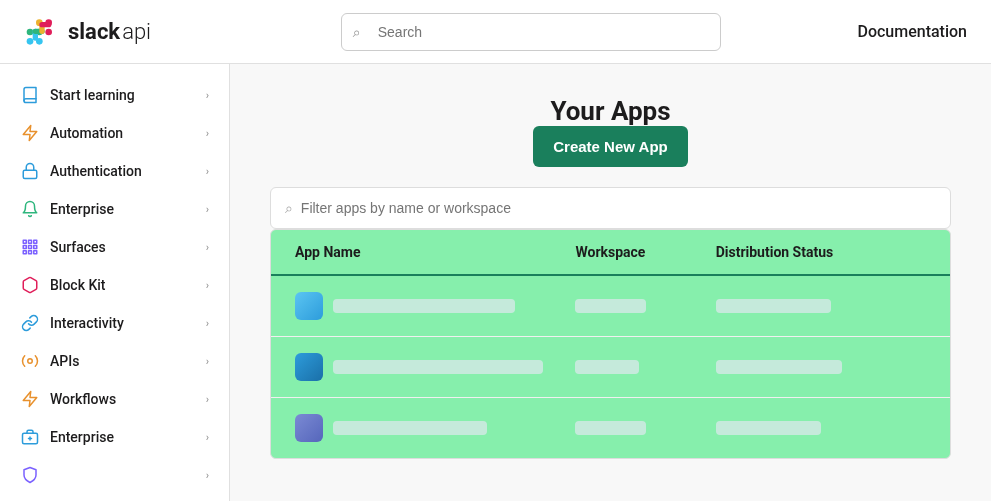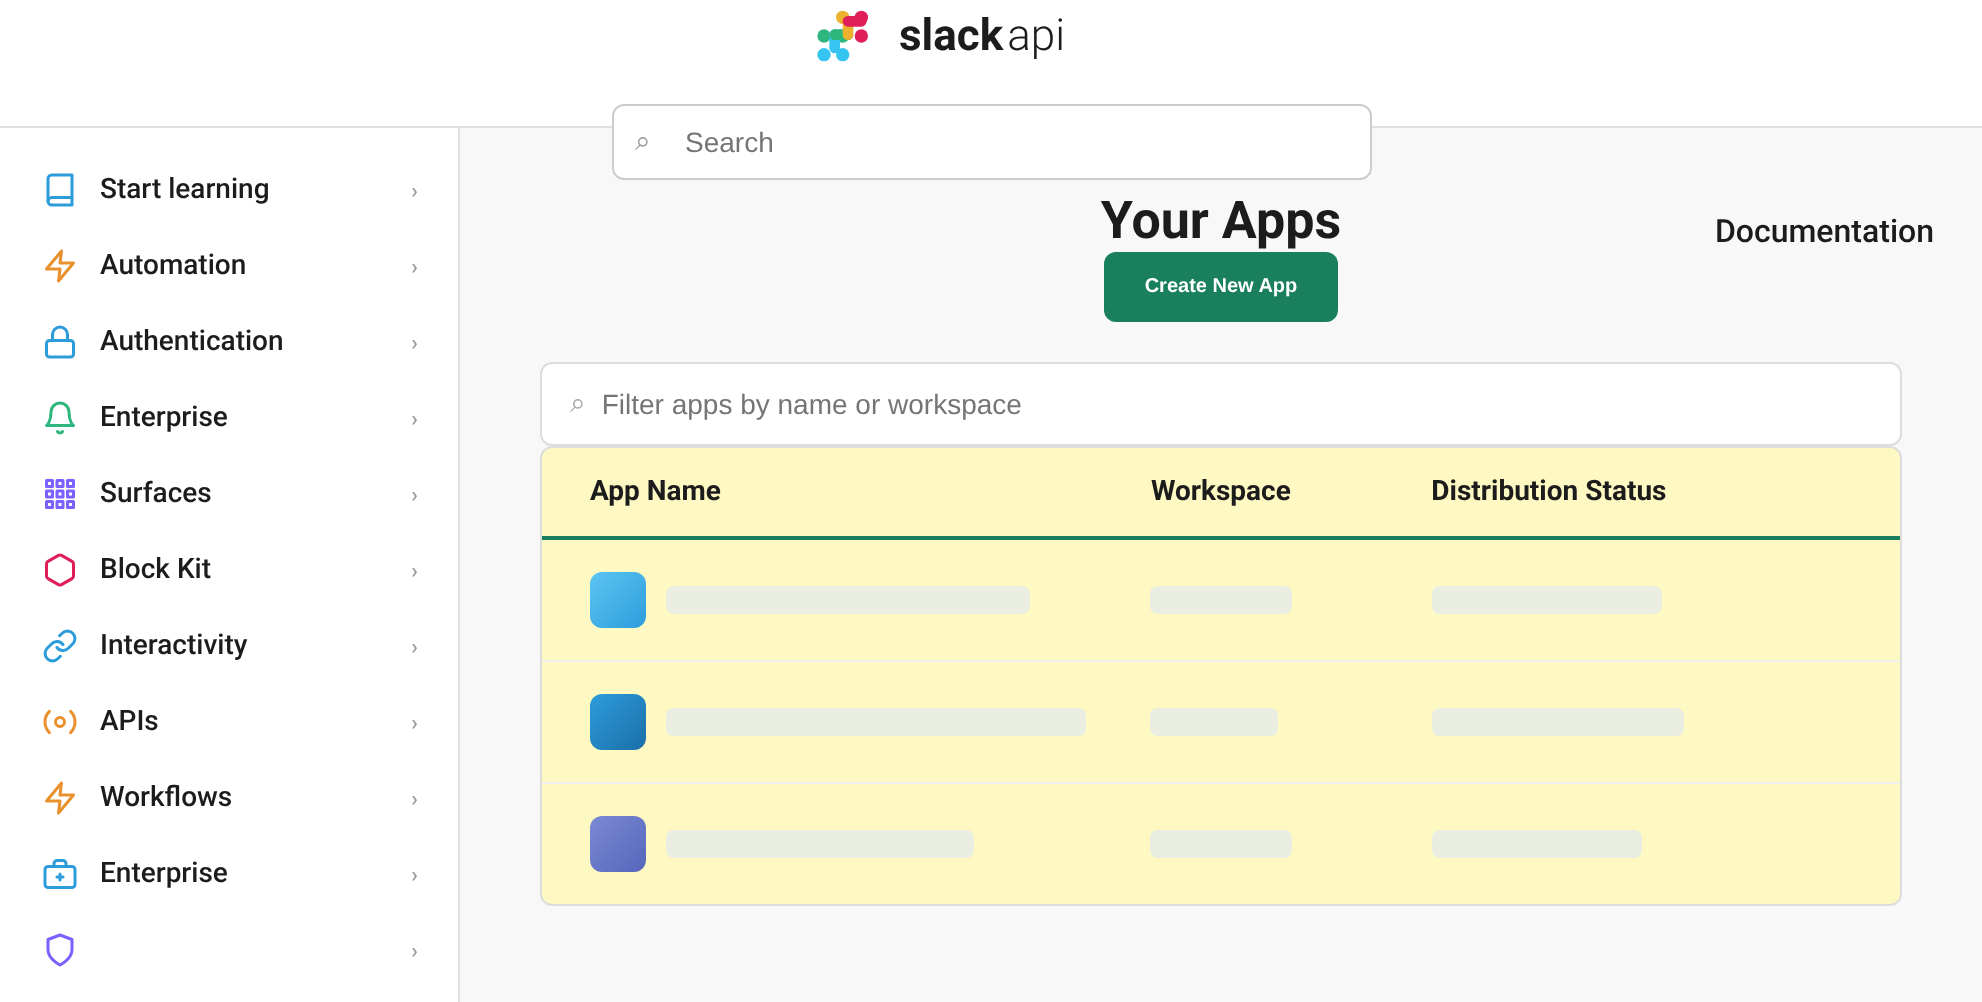--- a/index.html
+++ b/index.html
@@ -8,21 +8,20 @@
     
     .header {
       background: #fff;
       border-bottom: 1px solid #e0e0e0;
       height: 64px;
       display: flex;
       align-items: center;
       padding: 0 24px;
       gap: 16px;
       position: relative;
-      flex-direction: column;
     }
     .logo-area {
       display: flex;
       align-items: center;
       gap: 8px;
       min-width: 180px;
     }
     .slack-icon {
       width: 36px;
       height: 36px;
@@ -134,21 +133,21 @@
       font-size: 26px;
       font-weight: 700;
       color: #1d1c1d;
     }
     .create-btn {
       background: #1a7f5c;
       color: #fff;
       border: none;
       border-radius: 6px;
       padding: 12px 20px;
-      font-size: 10px;
+      font-size: 15px;
       font-weight: 600;
       cursor: pointer;
       white-space: nowrap;
     }
 
     
     .filter-bar {
       background: #fff;
       border: 1px solid #ddd;
       border-radius: 6px;
@@ -166,21 +165,21 @@
     .filter-input {
       border: none;
       outline: none;
       font-size: 14px;
       color: #aaa;
       width: 100%;
     }
 
     
     .apps-table-container {
-      background: #fef9c3;
+      background: #86efac;
       border: 1px solid #ddd;
       border-radius: 6px;
       margin-top: 0;
       overflow: hidden;
     }
     .table-header {
       display: grid;
       grid-template-columns: 2fr 1fr 1.5fr;
       padding: 14px 24px;
       border-bottom: 2px solid #1a7f5c;

